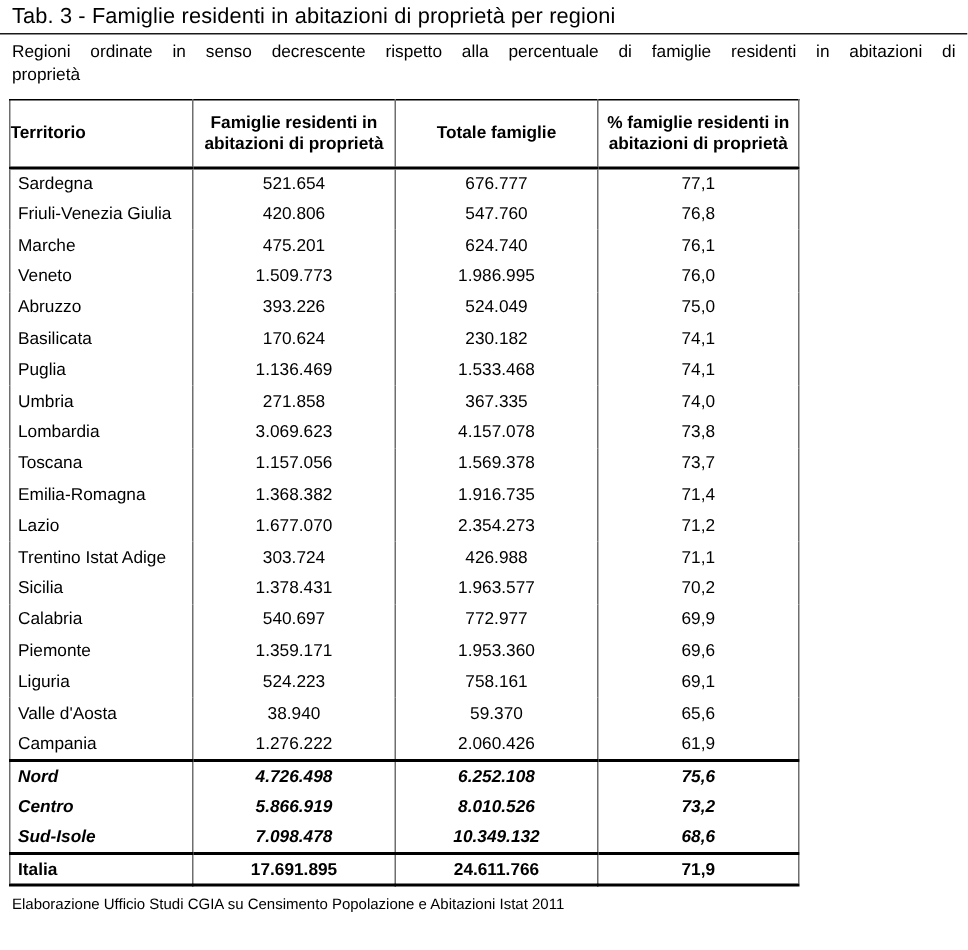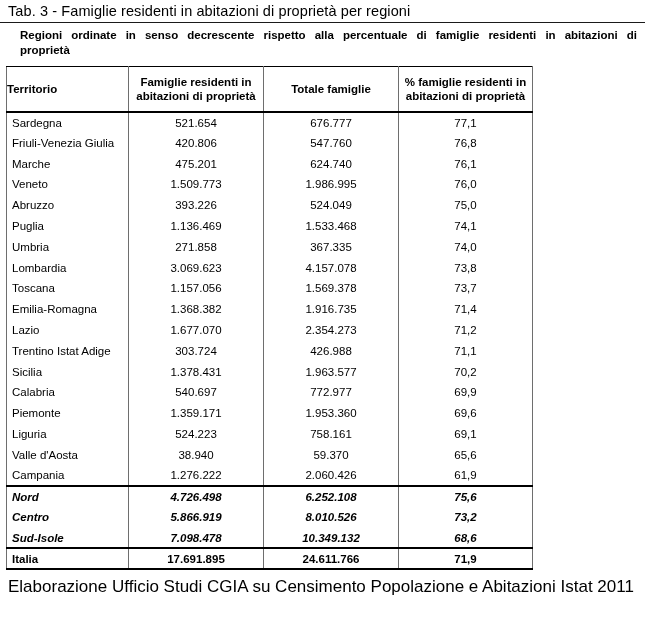--- a/index.html
+++ b/index.html
@@ -17,24 +17,23 @@
     padding: 3px 8px 3px 8px;
     border-bottom: 1.5px solid #1a1a1a;
   }
   .title {
     font-size: 14.5px;
     font-weight: normal;
     letter-spacing: 0.1px;
     white-space: nowrap;
   }
   .subtitle {
-    margin: 5px 8px 0 20px;
+    margin: 5px 8px 0 8px;
     font-size: 11.5px;
     line-height: 1.27;
-    font-weight: bold;
   }
   .subtitle .l1 { text-align: justify; text-align-last: justify; }
   .subtitle .l2 { text-align: left; }
 
   table.data-table {
     margin: 9px 0 0 6px;
     width: 526px;
     border-collapse: collapse;
     table-layout: fixed;
     border: 1px solid #000;
@@ -71,21 +70,21 @@
     white-space: nowrap;
   }
   tbody td.name { text-align: left; margin-top: 17px; }
 
   tr.macro td { font-weight: bold; font-style: italic; }
   tr.region + tr.macro td { border-top: 2px solid #000; }
   tr.total td { font-weight: bold; border-top: 2px solid #000; }
 
   .footer {
     margin: 7px 8px 0 8px;
-    font-size: 17px;
+    font-size: 10px;
     white-space: nowrap;
   }
 </style>
 </head>
 <body>
 
 <div class="title-wrap">
   <div class="title">Tab. 3 - Famiglie residenti in abitazioni di proprietà per regioni</div>
 </div>
 
@@ -134,20 +133,26 @@
         <td>1.986.995</td>
         <td>76,0</td>
       </tr>
       <tr class="region">
         <td class="name">Abruzzo</td>
         <td>393.226</td>
         <td>524.049</td>
         <td>75,0</td>
       </tr>
       <tr class="region">
+        <td class="name">Basilicata</td>
+        <td>170.624</td>
+        <td>230.182</td>
+        <td>74,1</td>
+      </tr>
+      <tr class="region">
         <td class="name">Puglia</td>
         <td>1.136.469</td>
         <td>1.533.468</td>
         <td>74,1</td>
       </tr>
       <tr class="region">
         <td class="name">Umbria</td>
         <td>271.858</td>
         <td>367.335</td>
         <td>74,0</td>

